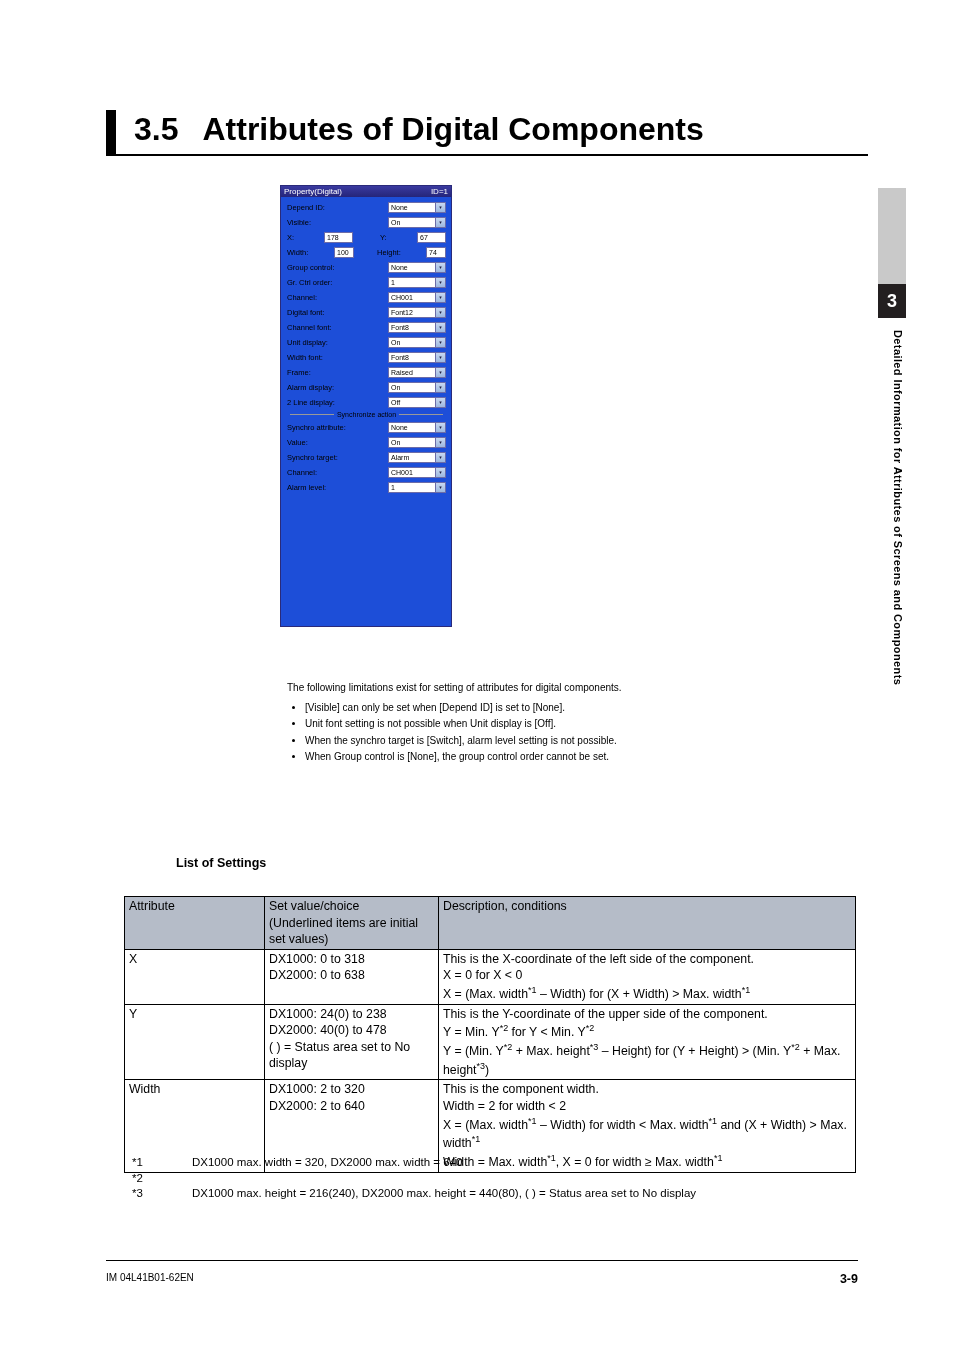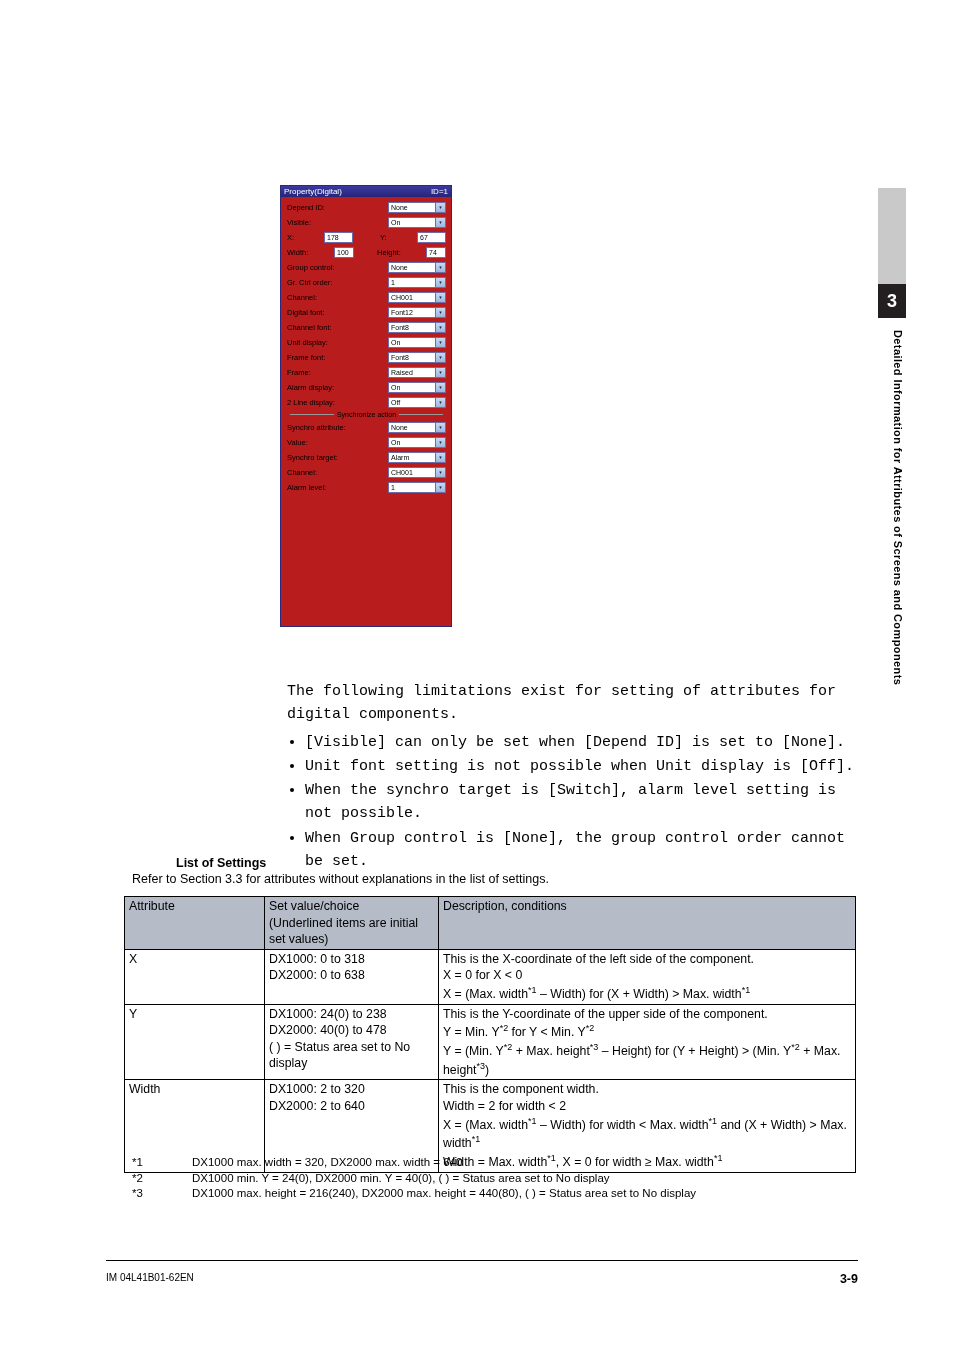--- a/index.html
+++ b/index.html
@@ -78,21 +78,21 @@
     font-size: 32px;
     font-weight: bold;
   }
   
   .panel {
     position: absolute;
     top: 185px;
     left: 280px;
     width: 170px;
     border: 1px solid #2a2a7a;
-    background: #b91c1c;
+    background: #1d4ed8;
     font-size: 8px;
   }
   .panel-title {
     background: linear-gradient(#3a3aa0,#25257a);
     color: #fff;
     font-size: 8px;
     padding: 1px 3px;
     display: flex;
     justify-content: space-between;
   }
@@ -153,23 +153,22 @@
     margin: 0 3px;
   }
   .panel-empty { height: 128px; }
 
   
   .body-text {
     position: absolute;
     top: 680px;
     left: 287px;
     right: 98px;
-    font-size: 15px;
+    font-size: 10px;
     line-height: 1.55;
-    font-family: Liberation Mono, monospace;
   }
   .body-text ul {
     margin: 4px 0 0 0;
     padding-left: 18px;
   }
   .body-text ul li {
     margin-bottom: 1px;
   }
 
   
@@ -242,20 +241,25 @@
   .footer .pn { font-size: 12.5px; font-weight: bold; }
 </style>
 </head>
 <body>
 <div class="page">
 
 <div class="side-tab-extension-top"></div>
 <div class="side-tab">3</div>
 <div class="side-tab-label">Detailed Information for Attributes of Screens and Components</div>
 
+<div class="heading-wrap">
+  <div class="heading-bar"></div>
+  <span class="heading-num">3.5</span>
+  <span class="heading-title">Attributes of Digital Components</span>
+</div>
 
 <div class="panel">
   <div class="panel-title">
     <span>Property(Digital)</span>
     <span>ID=1</span>
   </div>
   <div class="panel-body">
     <div id="panel-rows1">
           <div class="prow">
             <span class="plabel">Depend ID:</span>
@@ -321,21 +325,21 @@
             </span>
           </div>
           <div class="prow">
             <span class="plabel">Unit display:</span>
             <span class="pcombo">
               <span>On</span>
               <span class="dd">▾</span>
             </span>
           </div>
           <div class="prow">
-            <span class="plabel">Frame font:</span>
+            <span class="plabel">Width font:</span>
             <span class="pcombo">
               <span>Font8</span>
               <span class="dd">▾</span>
             </span>
           </div>
           <div class="prow">
             <span class="plabel">Frame:</span>
             <span class="pcombo">
               <span>Raised</span>
               <span class="dd">▾</span>
@@ -403,21 +407,20 @@
   <ul id="bullet-list">
         <li>[Visible] can only be set when [Depend ID] is set to [None].</li>
         <li>Unit font setting is not possible when Unit display is [Off].</li>
         <li>When the synchro target is [Switch], alarm level setting is not possible.</li>
         <li>When Group control is [None], the group control order cannot be set.</li>
       </ul>
 </div>
 
 <div class="los">
   <div class="los-h">List of Settings</div>
-  <div class="los-sub">Refer to Section 3.3 for attributes without explanations in the list of settings.</div>
 </div>
 
 <table class="tbl">
   <colgroup>
         <col class="col-a">
         <col class="col-b">
         <col class="col-c">
       </colgroup>
   <thead>
     <tr>
@@ -445,21 +448,20 @@
       </tbody>
 </table>
 
 <div class="fnotes" id="fnotes">
       <div class="fnrow">
         <span class="fnmark">*1</span>
         <span>DX1000 max. width = 320, DX2000 max. width = 640</span>
       </div>
       <div class="fnrow">
         <span class="fnmark">*2</span>
-        <span>DX1000 min. Y = 24(0), DX2000 min. Y = 40(0), (   ) = Status area set to No display</span>
       </div>
       <div class="fnrow">
         <span class="fnmark">*3</span>
         <span>DX1000 max. height = 216(240), DX2000 max. height = 440(80), (   ) = Status area set to No display</span>
       </div>
     </div>
 
 <div class="footer">
   <span>IM 04L41B01-62EN</span>
   <span class="pn">3-9</span>

